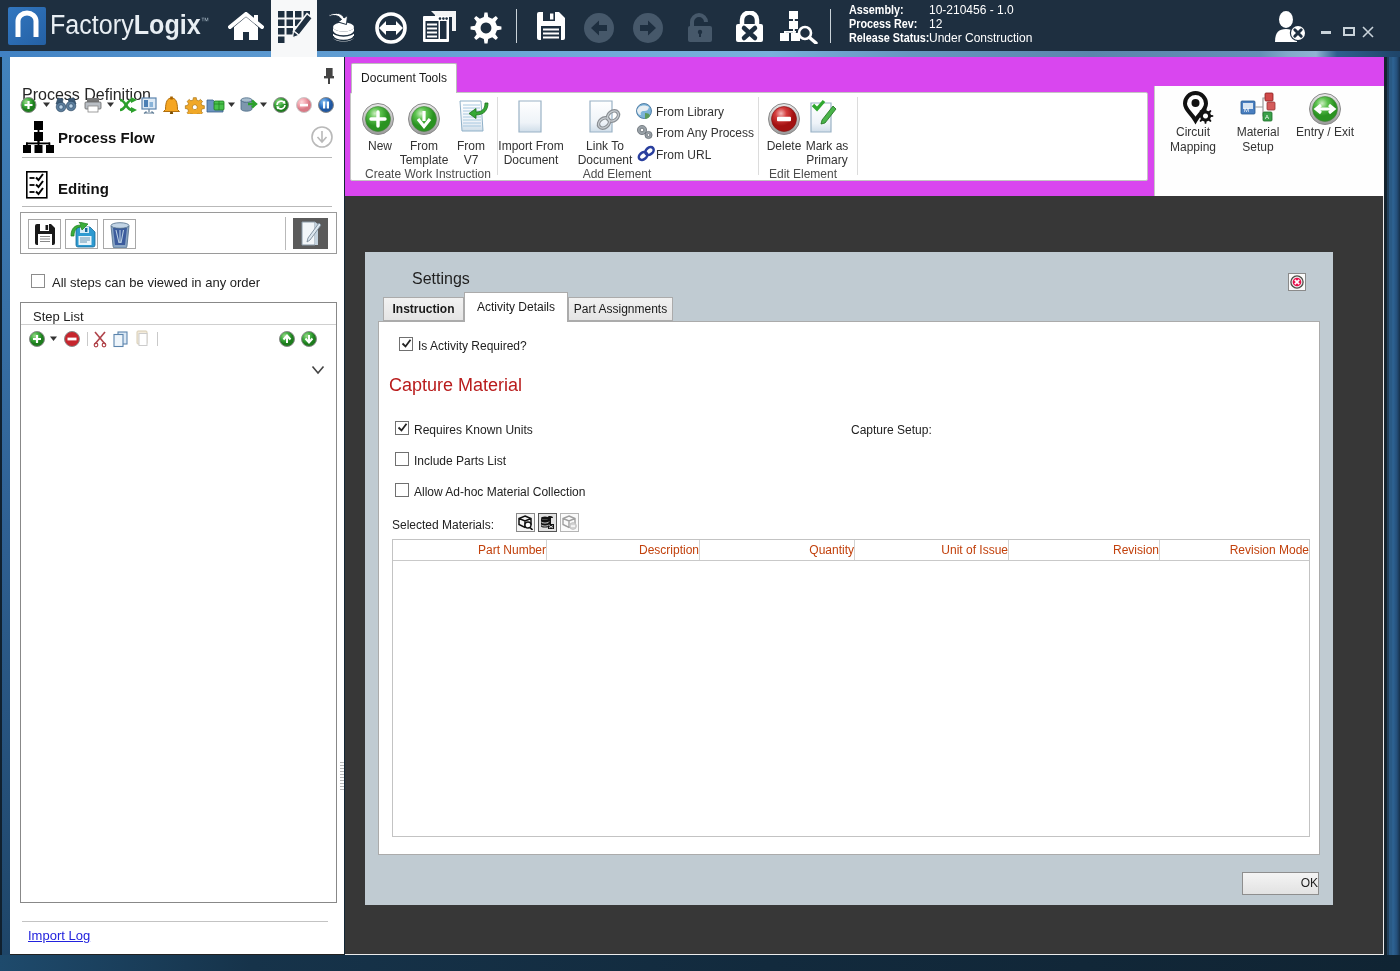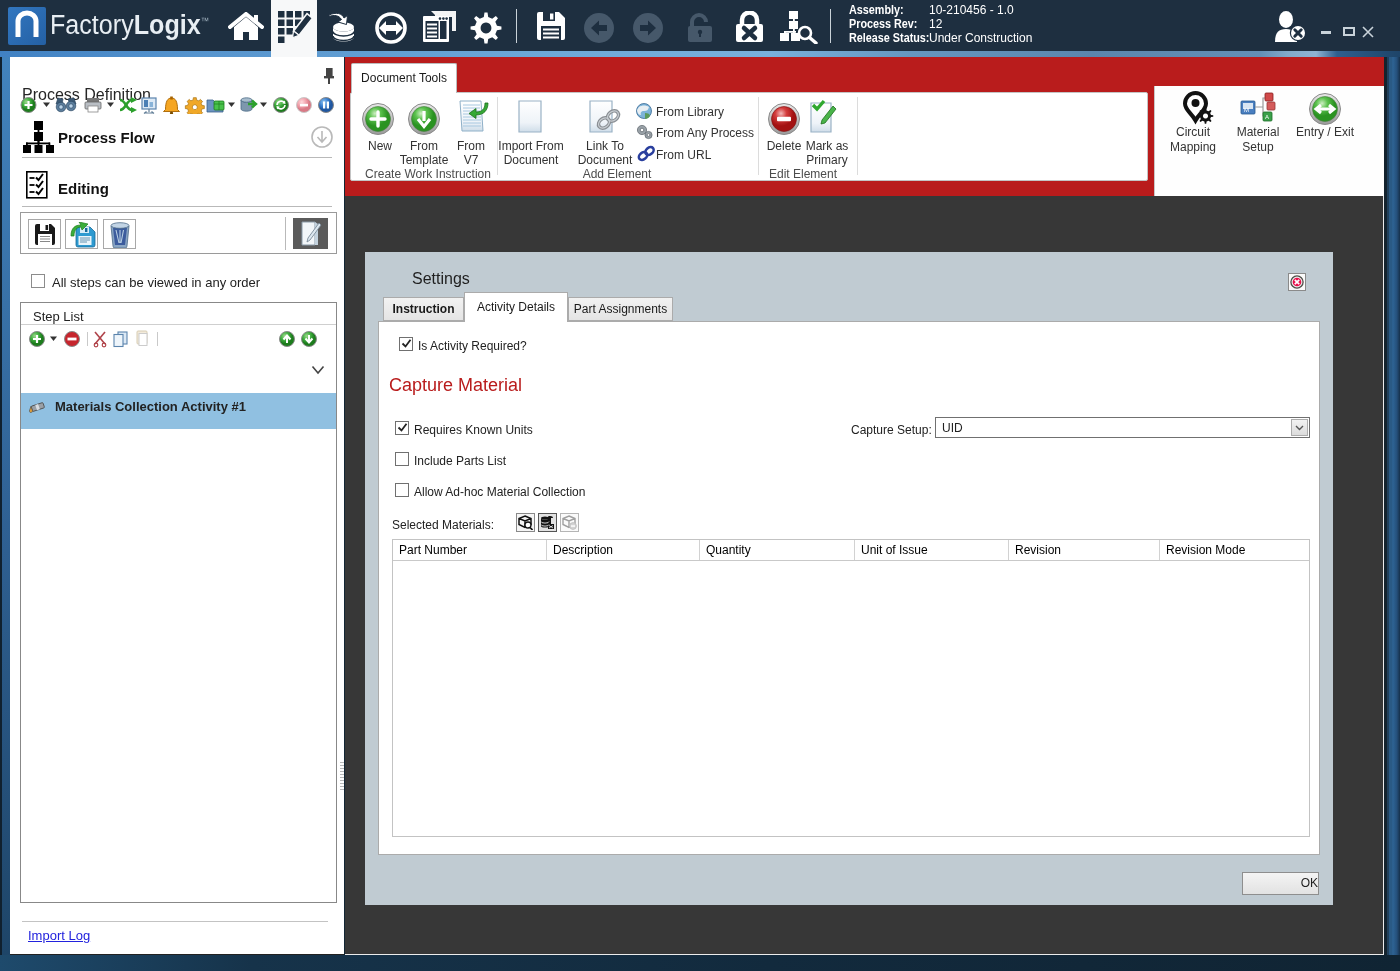--- a/index.html
+++ b/index.html
@@ -34,39 +34,39 @@
 
   
   #leftpanel { position:absolute; left:10px; top:57px; width:334px; height:898px; background:#ffffff; border-bottom:1px solid #222; }
   .lp-title { position:absolute; left:12px; top:8px; font-size:16px; color:#262626;margin-top:21px; }
   .hr { position:absolute; height:1px; background:#b9b9b9; }
   .lp-head { font-size:15px; font-weight:bold; color:#111; position:absolute; }
   .cbx { position:absolute; width:14px; height:14px; background:#fff; border:1px solid #8c8c8c; }
   .lbl13 { position:absolute; font-size:13px; color:#222; }
 
   
-  #ribbon { position:absolute; left:345px; top:57px; width:1039px; height:139px; background:#b91c1c; }
+  #ribbon { position:absolute; left:345px; top:57px; width:1039px; height:139px; background:#d946ef; }
   #tabbox { position:absolute; left:6px; top:6px; width:106px; height:30px; background:#fff; border:1px solid #bcbcbc; border-bottom:none; border-radius:2px 2px 0 0; z-index:2; }
   #ribbonbox { position:absolute; left:5px; top:35px; width:798px; height:89px; background:#fff; border:1px solid #c4c4c4; border-radius:2px; }
   #rightsec { position:absolute; left:809px; top:29px; width:230px; height:110px; border-left:1px solid #c8c8c8; background:#fefefe; }
 
   
   #darkarea { position:absolute; left:345px; top:196px; width:1039px; height:759px; background:#373737; border-right:1px solid #ececec; border-bottom:1px solid #ececec; }
 
   
   #dialog { position:absolute; left:365px; top:252px; width:968px; height:653px; background:#c0cbd2; }
   #dlg-title { position:absolute; left:23px; top:18px; font-size:16px; color:#1f1f1f;margin-left:24px; }
   .dtab { position:absolute; top:45px; height:24px; font-size:12px; color:#1a1a1a; border:1px solid #ababab; background:linear-gradient(180deg,#f2f2f2,#e4e4e4); text-align:center; line-height:23px; }
   #dtab-active { position:absolute; top:40px; height:30px; background:#fff; border:1px solid #ababab; border-bottom:none; z-index:3; font-size:12px; text-align:center; line-height:28px; color:#1a1a1a; }
   #dlg-content { position:absolute; left:13px; top:69px; width:942px; height:534px; background:#fff; border:1px solid #ababab; }
   .d12 { position:absolute; font-size:12px; color:#222; }
   #capmat { position:absolute; font-size:18px; color:#b91c1c; }
   
   #mtable { position:absolute; left:13px; top:217px; width:918px; height:298px; background:#fff; border:1px solid #c3c3c3; }
-  .thead { position:absolute; top:0; height:20px; border-right:1px solid #d2d2d2; font-size:12px; color:#000000; padding:3px 0 0 6px; }
+  .thead { position:absolute; top:0; height:20px; border-right:1px solid #d2d2d2; font-size:12px; color:#c2410c; padding:3px 0 0 6px;text-align:right; }
   #thbase { position:absolute; left:0; top:20px; width:916px; height:1px; background:#c9c9c9; }
   #okbtn { position:absolute; left:877px; top:620px; width:77px; height:23px; background:linear-gradient(180deg,#f4f4f4,#e2e2e2); border:1px solid #8e8e8e; font-size:12px; color:#222; text-align:right; line-height:21px; }
 </style>
 </head>
 <body>
 <div id="app">
   <div id="titlebar">
     <div id="logo">
       <svg width="38" height="38" viewBox="0 0 38 38">
           <path d="M10 30 V14 a9 8 0 0 1 18 0 V30" fill="none" stroke="#fff" stroke-width="5"></path>
@@ -392,30 +392,20 @@
         <circle cx="266" cy="9" r="7.5" fill="url(#gr)" stroke="#8a8a8a" stroke-width="1"></circle>
         <path d="M266 13 V7 M262.5 9.5 L266 5.5 L269.5 9.5" fill="none" stroke="#fff" stroke-width="2"></path>
         <circle cx="288" cy="9" r="7.5" fill="url(#gr)" stroke="#8a8a8a" stroke-width="1"></circle>
         <path d="M288 5 V11 M284.5 8.5 L288 12.5 L291.5 8.5" fill="none" stroke="#fff" stroke-width="2"></path>
       </svg>
 
       <svg class="abs" style="left:290px;top:62px" width="14" height="11" viewBox="0 0 14 11">
           <path d="M1.5 1.5 L7 8 L12.5 1.5" fill="none" stroke="#444" stroke-width="1.6"></path>
         </svg>
 
-      <div class="abs" style="left:0;top:90px;width:315px;height:36px;background:#90c0e1">
-        <svg class="abs" style="left:7px;top:6px" width="18" height="14" viewBox="0 0 18 14">
-          <g transform="rotate(-18 9 8)">
-            <rect x="3.5" y="5.5" width="12.5" height="5.5" rx="1" fill="#9aa0a6" stroke="#4a4a4a" stroke-width="0.8"></rect>
-            <rect x="8" y="5.5" width="3" height="5.5" fill="#d9dde1"></rect>
-            <path d="M3.5 5.5 l-3 4 0.5 2 2.5 -0.5 Z" fill="#e8a33a" stroke="#4a4a4a" stroke-width="0.6"></path>
-          </g>
-        </svg>
-        <div class="lbl13" style="left:34px;top:6px;font-weight:bold">Materials Collection Activity #1</div>
-      </div>
     </div>
     <div class="hr" style="left:12px;top:864px;width:306px;background:#c3c3c3"></div>
     <div class="abs" style="left:18px;top:871px;font-size:13px;color:#2222dd;text-decoration:underline">Import Log</div>
     <div class="abs" style="left:330px;top:705px;width:4px;height:30px;background-image:repeating-linear-gradient(180deg,#b9b9b9 0 1px,#fff 1px 3px)"></div>
   </div>
   <div id="ribbon">
     <div id="ribbonbox"></div>
     <div id="tabbox">
         <div style="position:absolute;left:0;right:0;bottom:-1px;height:2px;background:#fff"></div>
       <div style="text-align:center;font-size:12px;color:#1a1a1a;margin-top:7px">Document Tools</div>
@@ -594,28 +584,20 @@
           <path d="M2.5 6.5 L5.5 9.5 L10.5 2.8" fill="none" stroke="#222" stroke-width="1.8"></path>
         </svg>
       <div class="d12" style="left:39px;top:17px">Is Activity Required?</div>
       <div id="capmat" style="left:10px;top:53px">Capture Material</div>
       <div class="cbx" style="left:16px;top:99px;border-color:#707070"></div>
       <svg class="abs" style="left:17px;top:99px" width="13" height="13" viewBox="0 0 13 13">
           <path d="M2.5 6.5 L5.5 9.5 L10.5 2.8" fill="none" stroke="#222" stroke-width="1.8"></path>
         </svg>
       <div class="d12" style="left:35px;top:101px">Requires Known Units</div>
       <div class="d12" style="left:472px;top:101px">Capture Setup:</div>
-      <div class="abs" style="left:556px;top:95px;width:375px;height:21px;border:1px solid #707070;background:#fff">
-        <div class="d12" style="left:6px;top:3px">UID</div>
-        <div class="abs" style="right:1px;top:1px;width:17px;height:17px;background:linear-gradient(180deg,#f2f2f2,#dcdcdc);border:1px solid #acacac">
-          <svg style="position:absolute;left:3px;top:5px" width="9" height="6" viewBox="0 0 9 6">
-              <path d="M1 1 L4.5 4.5 L8 1" fill="none" stroke="#555" stroke-width="1.4"></path>
-            </svg>
-        </div>
-      </div>
       <div class="cbx" style="left:16px;top:130px;border-color:#707070"></div>
       <div class="d12" style="left:35px;top:132px">Include Parts List</div>
       <div class="cbx" style="left:16px;top:161px;border-color:#707070"></div>
       <div class="d12" style="left:35px;top:163px">Allow Ad-hoc Material Collection</div>
       <div class="d12" style="left:13px;top:196px">Selected Materials:</div>
       <div class="abs" style="left:137px;top:191px;width:19px;height:19px;border:1px solid #8a8a8a;background:#f5f5f5">
         <svg style="position:absolute;left:1px;top:1px" width="15" height="15" viewBox="0 0 15 15">
           <path d="M7 1 L13 3.5 V9.5 L7 12.5 L1 9.5 V3.5 Z M1 3.5 L7 6 L13 3.5 M7 6 V12.5" fill="none" stroke="#111" stroke-width="1.5"></path>
           <circle cx="10" cy="10" r="3" fill="#fff" stroke="#111" stroke-width="1.3"></circle>
           <path d="M12 12.5 L14.5 15" stroke="#111" stroke-width="1.6"></path>

